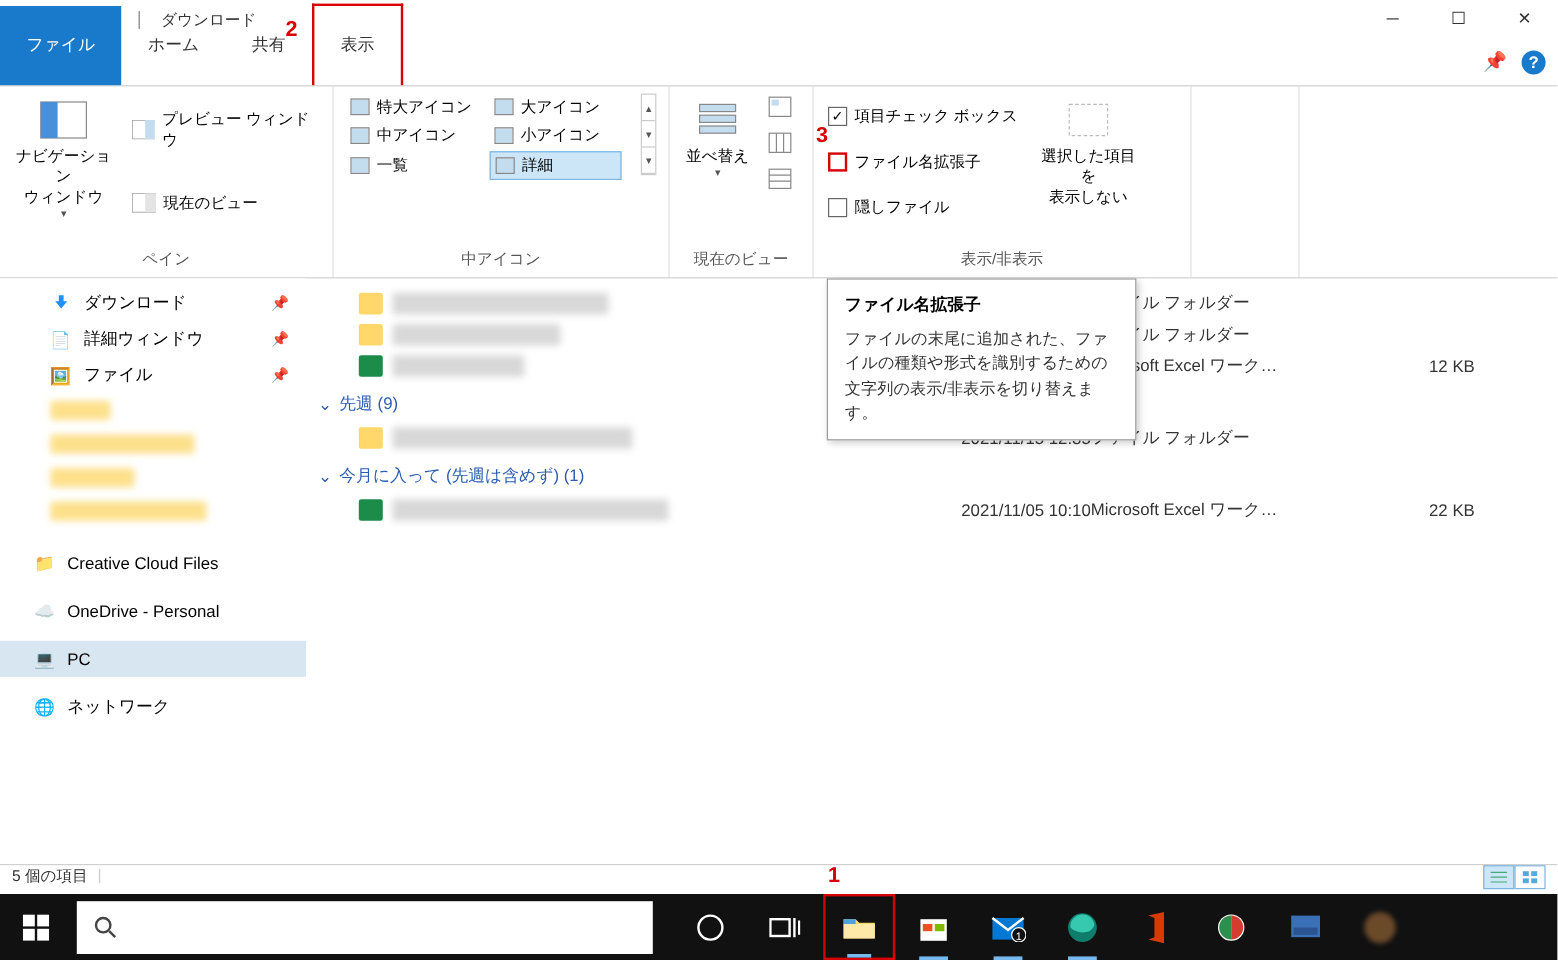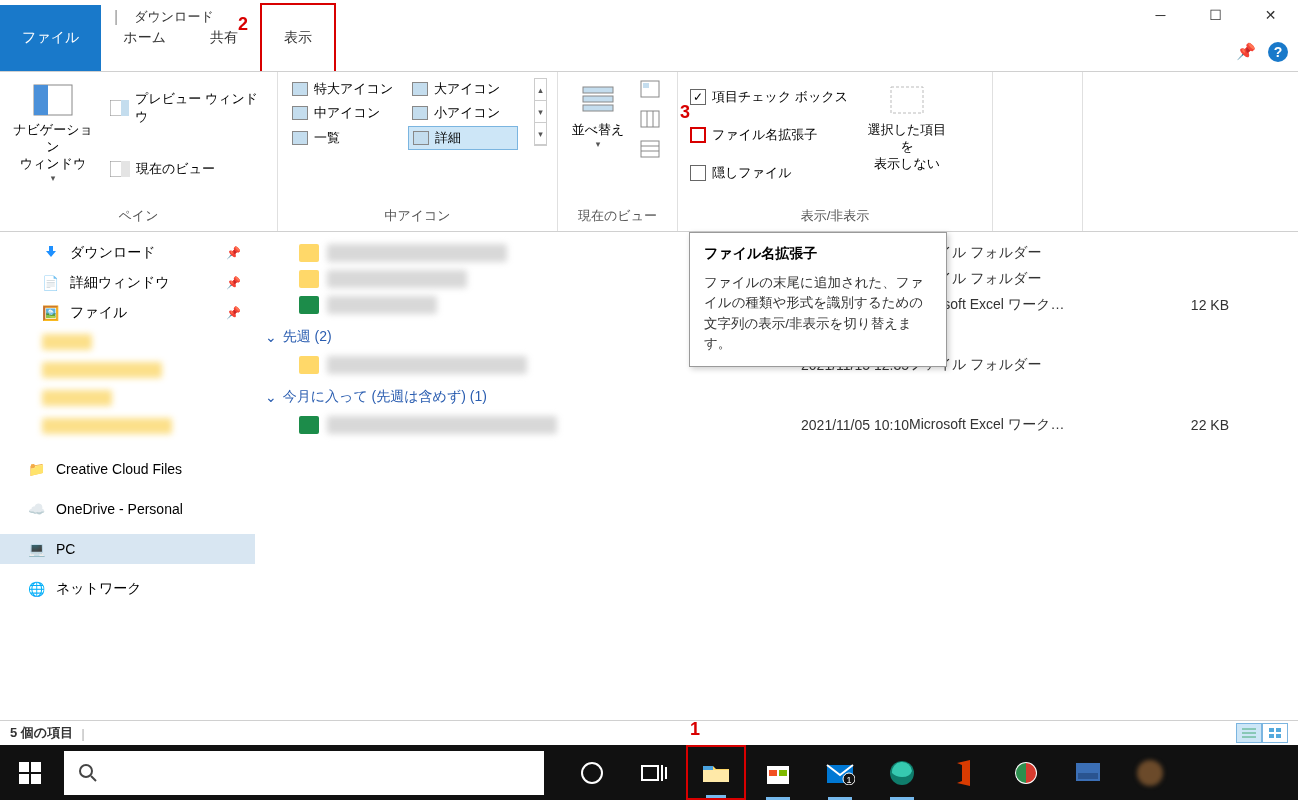--- a/index.html
+++ b/index.html
@@ -60,21 +60,21 @@
 .file-row .ftype { width: 240px; color:#333; }
 .file-row .fsize { width: 80px; text-align:right; color:#333; }
 .group-hdr { display:flex; align-items:center; gap:6px; color:#2a5db0; padding:10px 0 6px 6px; font-size:14px; }
 .fic { width:20px; height:18px; background:#ffd869; border-radius:2px; }
 .fic.xl { background:#1c8c4a; }
 
 .tooltip { position:absolute; left: 434px; top: 0px; width: 258px; background:#fff; border:1px solid #9a9a9a; padding: 12px 14px; box-shadow: 2px 2px 6px rgba(0,0,0,.2); z-index:40; }
 .tooltip .tt-title { font-weight:bold; margin-bottom:10px; font-size:14px; }
 .tooltip .tt-body { font-size:13.5px; line-height:1.5; color:#333; }
 
-.statusbar { height:25px; border-top:1px solid #d0d0d0; display:flex; align-items:center; padding:0 10px; font-size:13px; color:#333;font-weight:bold; }
+.statusbar { height:25px; border-top:1px solid #d0d0d0; display:flex; padding:0 10px; font-size:13px; color:#333; }
 .statusbar .view-sw { margin-left:auto; display:flex; }
 .view-sw div { width:26px; height:20px; border:1px solid #7bb5e0; display:flex; align-items:center; justify-content:center; }
 .view-sw div.act { background:#cde6f7; }
 
 .taskbar { height:55px; background:#111; display:flex; align-items:center; position:relative; }
 .start { width:60px; height:100%; display:flex; align-items:center; justify-content:center; color:#fff; }
 .searchbox { flex:0 0 480px; height:44px; background:#fff; display:flex; align-items:center; padding:0 14px; gap:10px; margin-left:4px; }
 .searchbox input { border:none; outline:none; font-size:17px; flex:1; color:#555; }
 .tb-icons { display:flex; align-items:center; height:100%; margin-left:18px; gap:2px; }
 .tb-btn { width:60px; height:100%; display:flex; align-items:center; justify-content:center; color:#fff; position:relative; }
@@ -355,21 +355,21 @@
           <span class="fic xl"></span>
           <span class="blur-name" style="width:110px"></span>
         </div>
         <div class="fdate">2021/11/24 12:36</div>
         <div class="ftype">Microsoft Excel ワーク…</div>
         <div class="fsize">12 KB</div>
       </div>
 
     <div class="group-hdr">
         <span>⌄</span>
-        <span>先週 (2)</span>
+        <span>先週 (9)</span>
       </div>
     <div class="file-row">
         <div class="fname">
           <span class="fic"></span>
           <span class="blur-name" style="width:200px"></span>
         </div>
         <div class="fdate">2021/11/15 12:35</div>
         <div class="ftype">ファイル フォルダー</div>
         <div class="fsize"></div>
       </div>

